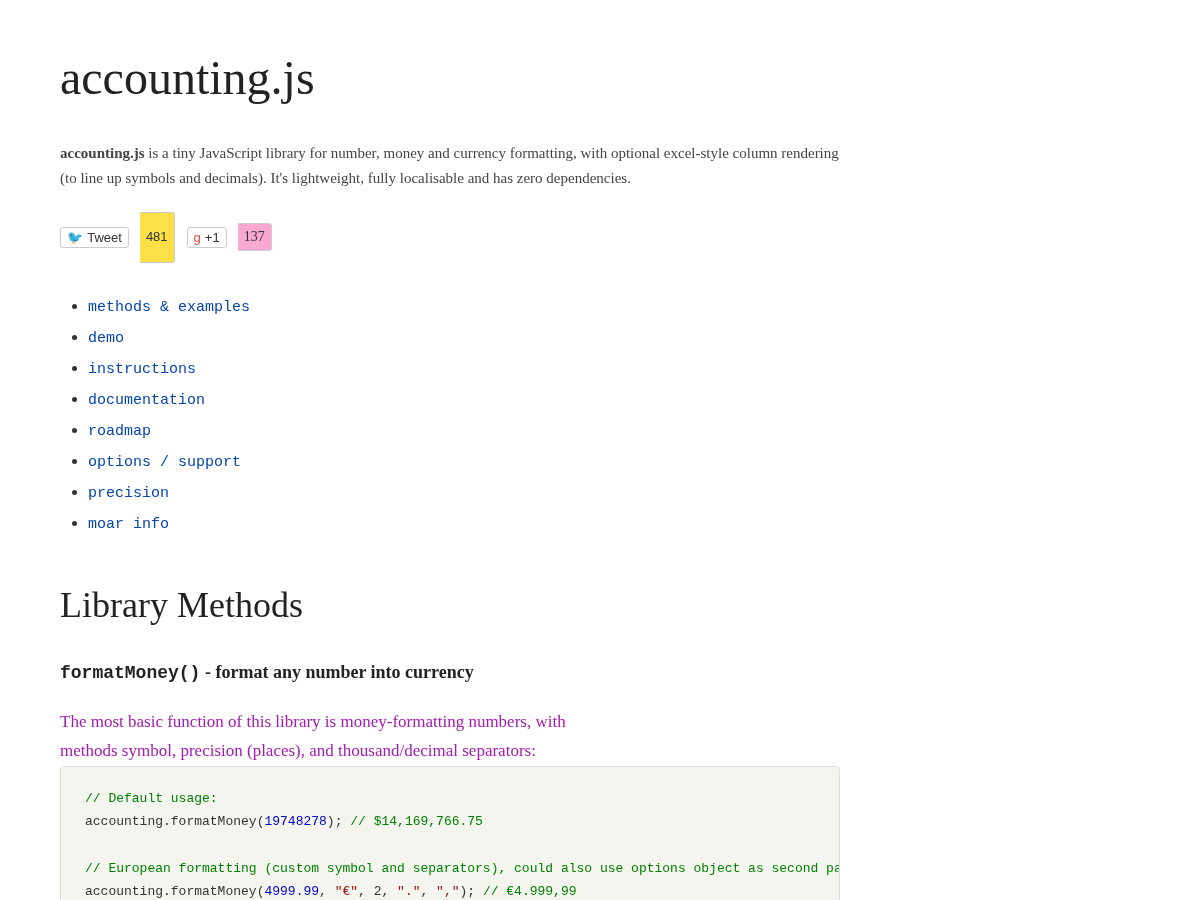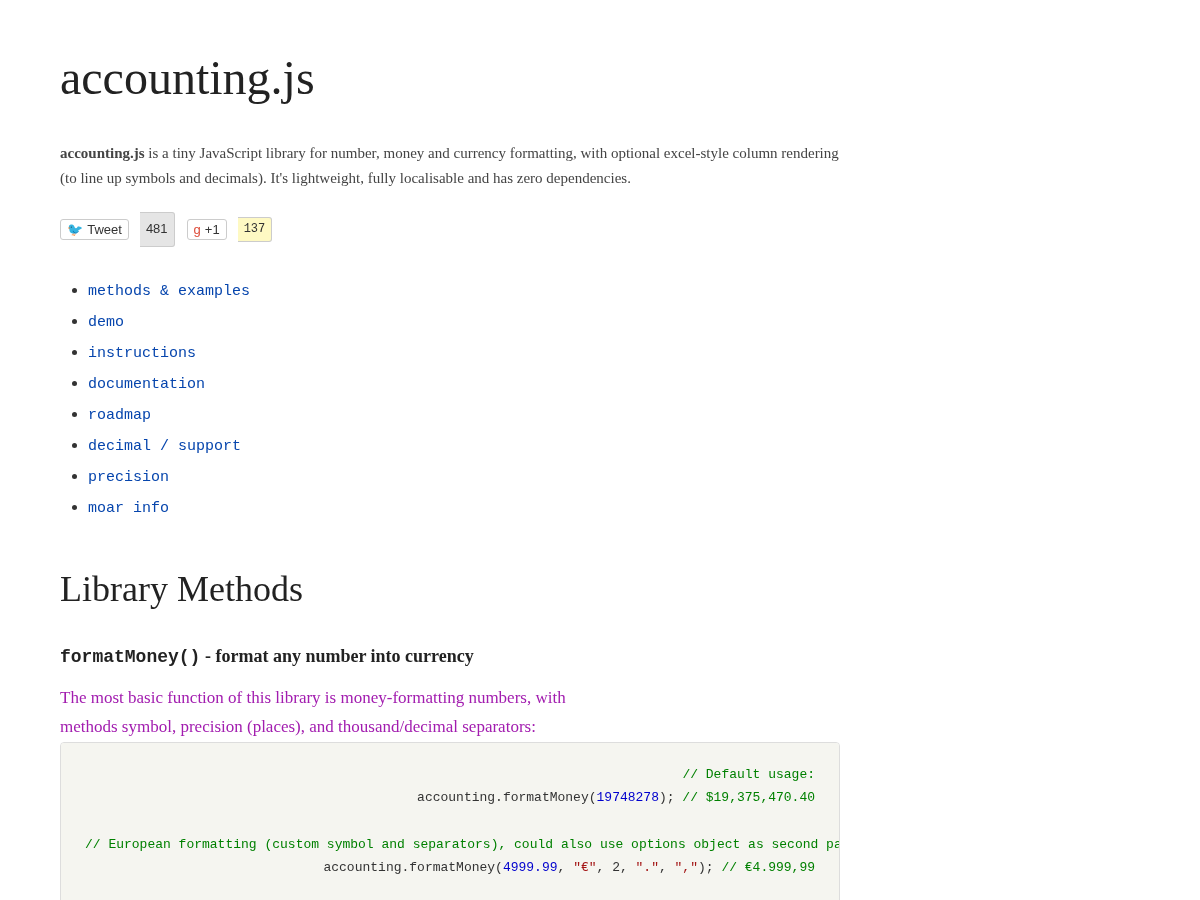--- a/index.html
+++ b/index.html
@@ -45,24 +45,24 @@
       font-family: Arial, sans-serif;
       cursor: pointer;
       background: #fff;
       color: #333;
     }
     .tweet-icon {
       color: #1da1f2;
       font-size: 13px;
     }
     .tweet-count {
-      background: #e5e5e5;
+      background: #fde047;
       border: 1px solid #ccc;
       border-left: none;
-      padding: 6px 6px;
+      padding: 14px 6px;
       font-size: 13px;
       font-family: Arial, sans-serif;
       border-radius: 0 3px 3px 0;
       margin-left: -1px;
     }
     .gplus-btn {
       display: inline-flex;
       align-items: center;
       gap: 4px;
       border: 1px solid #ccc;
@@ -72,26 +72,26 @@
       font-family: Arial, sans-serif;
       cursor: pointer;
       background: #fff;
       color: #333;
     }
     .gplus-icon {
       color: #dd4b39;
       font-size: 13px;
     }
     .gplus-count {
-      background: #fef9c3;
+      background: #f9a8d4;
       border: 1px solid #ccc;
       border-left: none;
       padding: 2px 6px;
-      font-size: 12px;
-      font-family: Liberation Mono, monospace;
+      font-size: 14px;
+      font-family: Liberation Serif, serif;
       border-radius: 0 3px 3px 0;
       margin-left: -1px;
     }
     nav ul {
       list-style: disc;
       padding-left: 28px;
       margin-bottom: 40px;
     }
     nav ul li {
       margin-bottom: 4px;
@@ -106,21 +106,21 @@
       font-size: 36px;
       font-weight: normal;
       color: #222;
       margin-bottom: 24px;
       font-family: Georgia, serif;
     }
     h3 {
       font-size: 18px;
       font-weight: bold;
       color: #222;
-      margin-bottom: 12px;
+      margin-bottom: 20px;
       font-family: Georgia, serif;
     }
     h3 strong {
       font-family: 'Courier New', monospace;
       font-size: 18px;
     }
     .method-desc {
       font-size: 17px;
       color: #a21caf;
       line-height: 1.7;
@@ -143,21 +143,20 @@
     }
     .code-number {
       color: #0000cd;
     }
     .code-string {
       color: #a31515;
     }
     .code-line {
       display: block;
       white-space: pre;
-      text-align: right;
     }
   </style>
 </head>
 <body>
 
 <h1>accounting.js</h1>
 
 <p class="intro-text">
   <strong>accounting.js</strong><span> is a tiny JavaScript library for number, money and currency formatting, with optional excel-style column rendering (to line up symbols and decimals). It's lightweight, fully localisable and has zero dependencies.</span>
 </p>
@@ -176,38 +175,38 @@
   <span class="gplus-count">137</span>
 </div>
 
 <nav>
   <ul id="nav-ul">
       <li><a href="#methods">methods &amp; examples</a></li>
       <li><a href="#demo">demo</a></li>
       <li><a href="#instructions">instructions</a></li>
       <li><a href="#documentation">documentation</a></li>
       <li><a href="#roadmap">roadmap</a></li>
-      <li><a href="#feedback">decimal / support</a></li>
+      <li><a href="#feedback">options / support</a></li>
       <li><a href="#download">precision</a></li>
       <li><a href="#moar">moar info</a></li>
     </ul>
 </nav>
 
 <h2>Library Methods</h2>
 
 <h3>
   <strong>formatMoney()</strong><span> - format any number into currency</span>
 </h3>
 
 <p class="method-desc">
   <span>The most basic function of this library is money-formatting numbers, with</span><br>
   <span>methods symbol, precision (places), and thousand/decimal separators:</span>
 </p>
 
 <div class="code-block" id="code-block">
     <span class="code-line"><span class="code-comment">// Default usage:</span></span>
-    <span class="code-line"><span class="code-default">accounting.formatMoney(</span><span class="code-number">19748278</span><span class="code-default">);</span><span class="code-comment"> // $19,375,470.40</span></span>
+    <span class="code-line"><span class="code-default">accounting.formatMoney(</span><span class="code-number">19748278</span><span class="code-default">);</span><span class="code-comment"> // $14,169,766.75</span></span>
     <span class="code-line">&nbsp;</span>
     <span class="code-line"><span class="code-comment">// European formatting (custom symbol and separators), could also use options object as second param:</span></span>
     <span class="code-line"><span class="code-default">accounting.formatMoney(</span><span class="code-number">4999.99</span><span class="code-default">, </span><span class="code-string">"€"</span><span class="code-default">, 2, </span><span class="code-string">"."</span><span class="code-default">, </span><span class="code-string">","</span><span class="code-default">);</span><span class="code-comment"> // €4.999,99</span></span>
     <span class="code-line">&nbsp;</span>
     <span class="code-line"></span>
   </div>
 
 </body></html>

